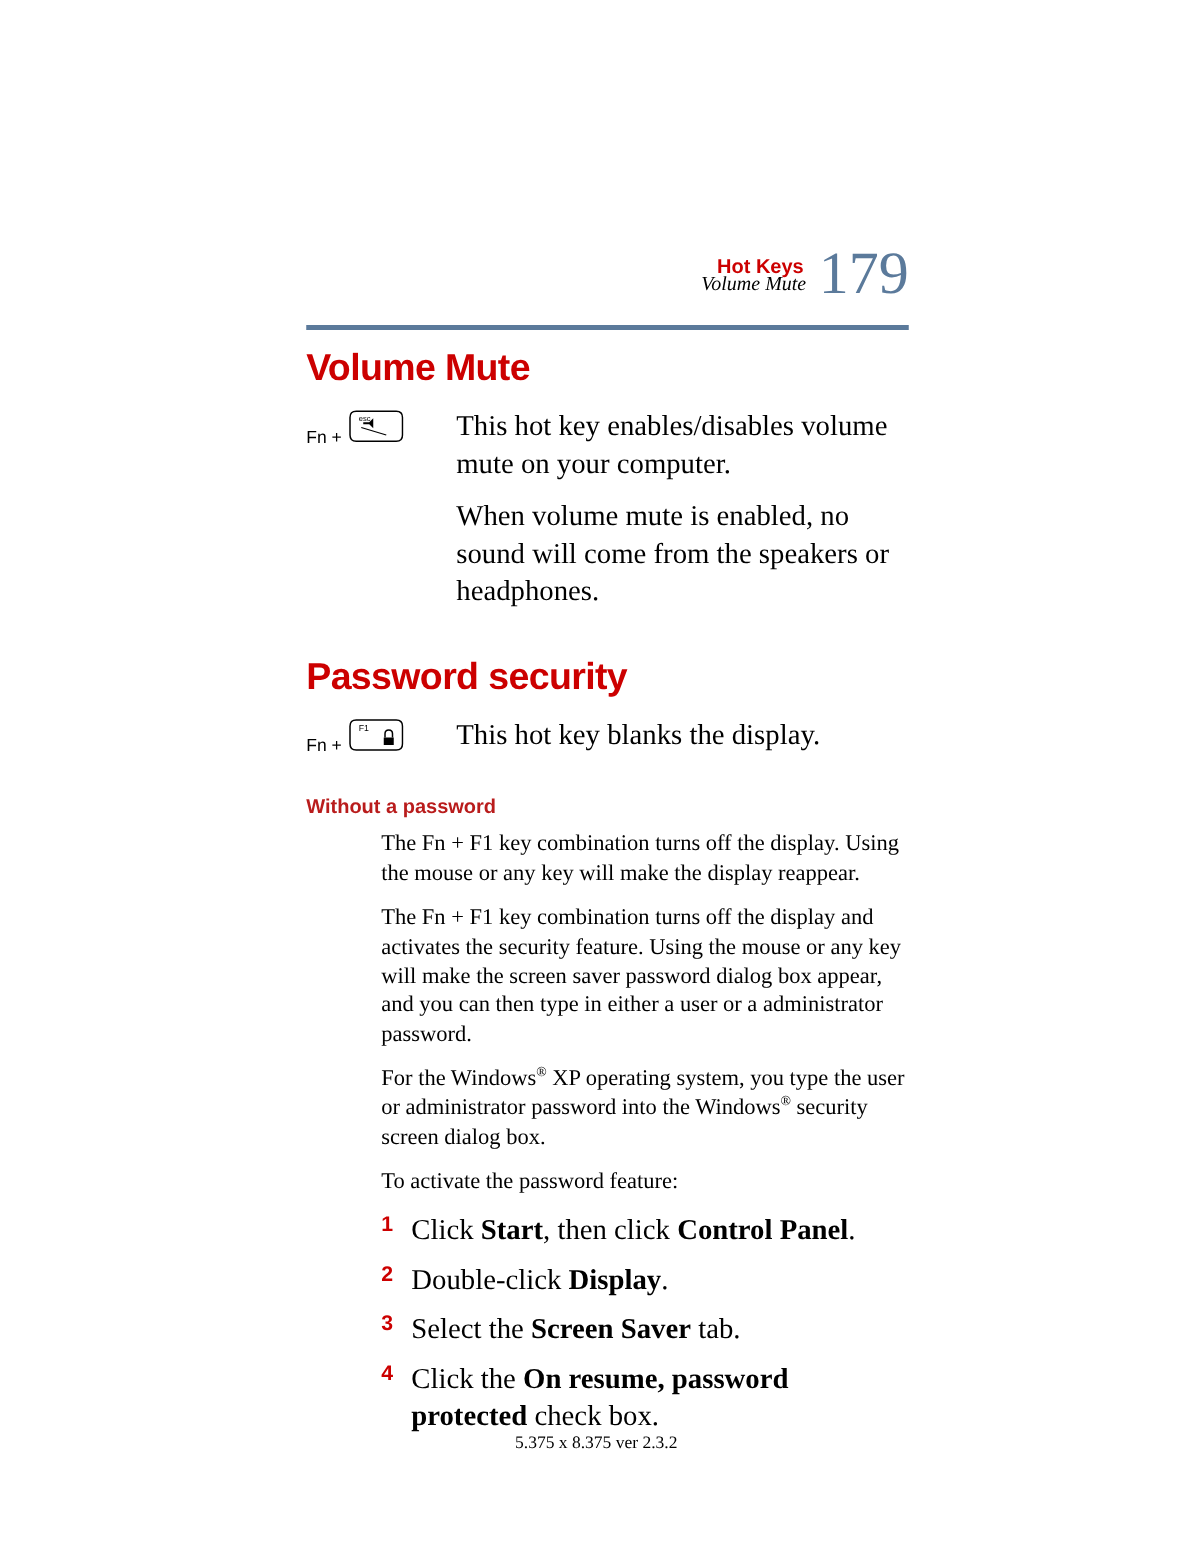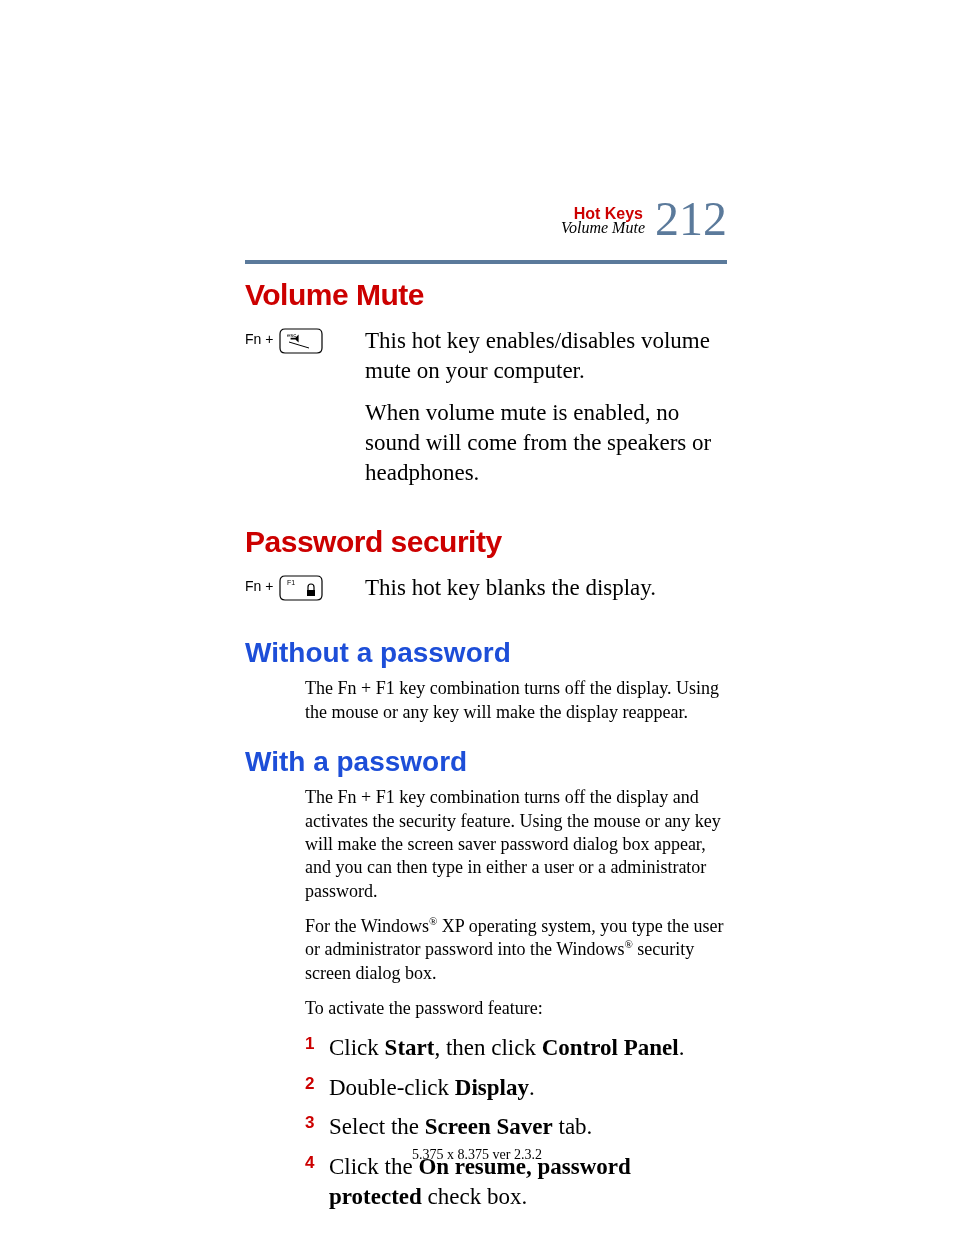--- a/index.html
+++ b/index.html
@@ -69,34 +69,34 @@
     font-family: Arial, Helvetica, sans-serif;
     font-weight: bold;
     color: #cc0000;
     font-size: 30px;
     margin: 0 0 14px 0;
     letter-spacing: -0.5px;
   }
   h2.subsection {
     font-family: Arial, Helvetica, sans-serif;
     font-weight: bold;
-    color: #1d4ed8;
-    font-size: 28px;
+    color: #b91c1c;
+    font-size: 16px;
     margin: 22px 0 8px 0;
   }
   .row {
     display: flex;
     align-items: flex-start;
     margin-bottom: 10px;
   }
   .keycol {
     width: 120px;
     flex: 0 0 120px;
     display: flex;
-    align-items: flex-start;
+    align-items: flex-end;
     padding-top: 2px;
     gap: 6px;
     font-family: Arial, Helvetica, sans-serif;
     font-size: 14px;
   }
   .fn-label {
     white-space: nowrap;
     padding-top: 3px;
   }
   .keycap {
@@ -155,21 +155,21 @@
   }
   b { font-weight: bold; }
 </style>
 </head>
 <body>
 
 <div class="page">
 
   <div class="header">
     <span class="header-label">Hot Keys</span>
-    <span class="page-number">212</span>
+    <span class="page-number">179</span>
     <span class="header-sub">Volume Mute</span>
   </div>
 
   <div class="rule"></div>
 
   <div class="content">
 
     <h1 class="section">Volume Mute</h1>
 
     <div class="row">
@@ -207,21 +207,20 @@
       <div class="bodycol">
         <p>This hot key blanks the display.</p>
       </div>
     </div>
 
     <h2 class="subsection">Without a password</h2>
     <div class="indent">
       <p>The Fn + F1 key combination turns off the display. Using the mouse or any key will make the display reappear.</p>
     </div>
 
-    <h2 class="subsection">With a password</h2>
     <div class="indent">
       <p>The Fn + F1 key combination turns off the display and activates the security feature. Using the mouse or any key will make the screen saver password dialog box appear, and you can then type in either a user or a administrator password.</p>
       <p>
         <span>For the Windows</span><span class="sup">®</span><span> XP operating system, you type the user or administrator password into the Windows</span><span class="sup">®</span><span> security screen dialog box.</span>
       </p>
       <p>To activate the password feature:</p>
 
       <ol class="steps">
         <li>
           <span>

